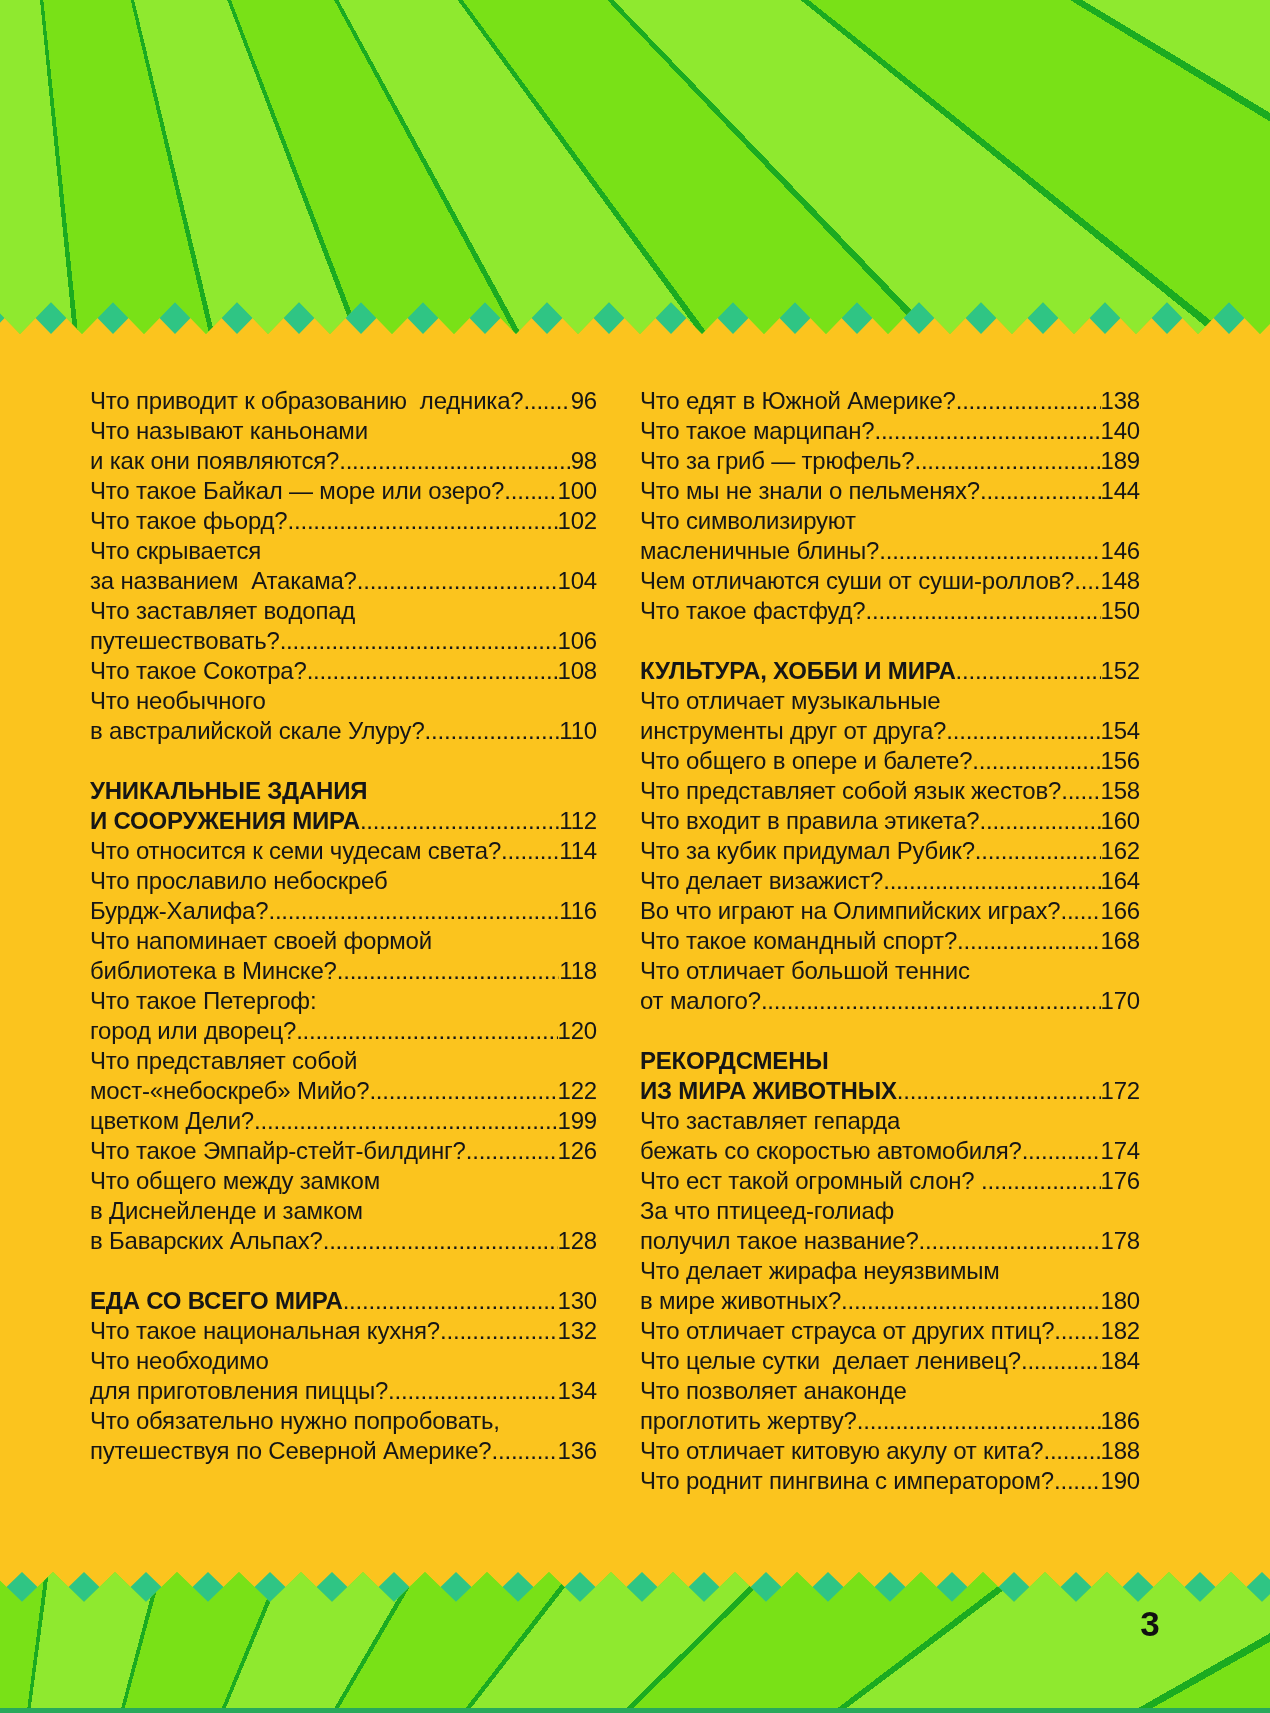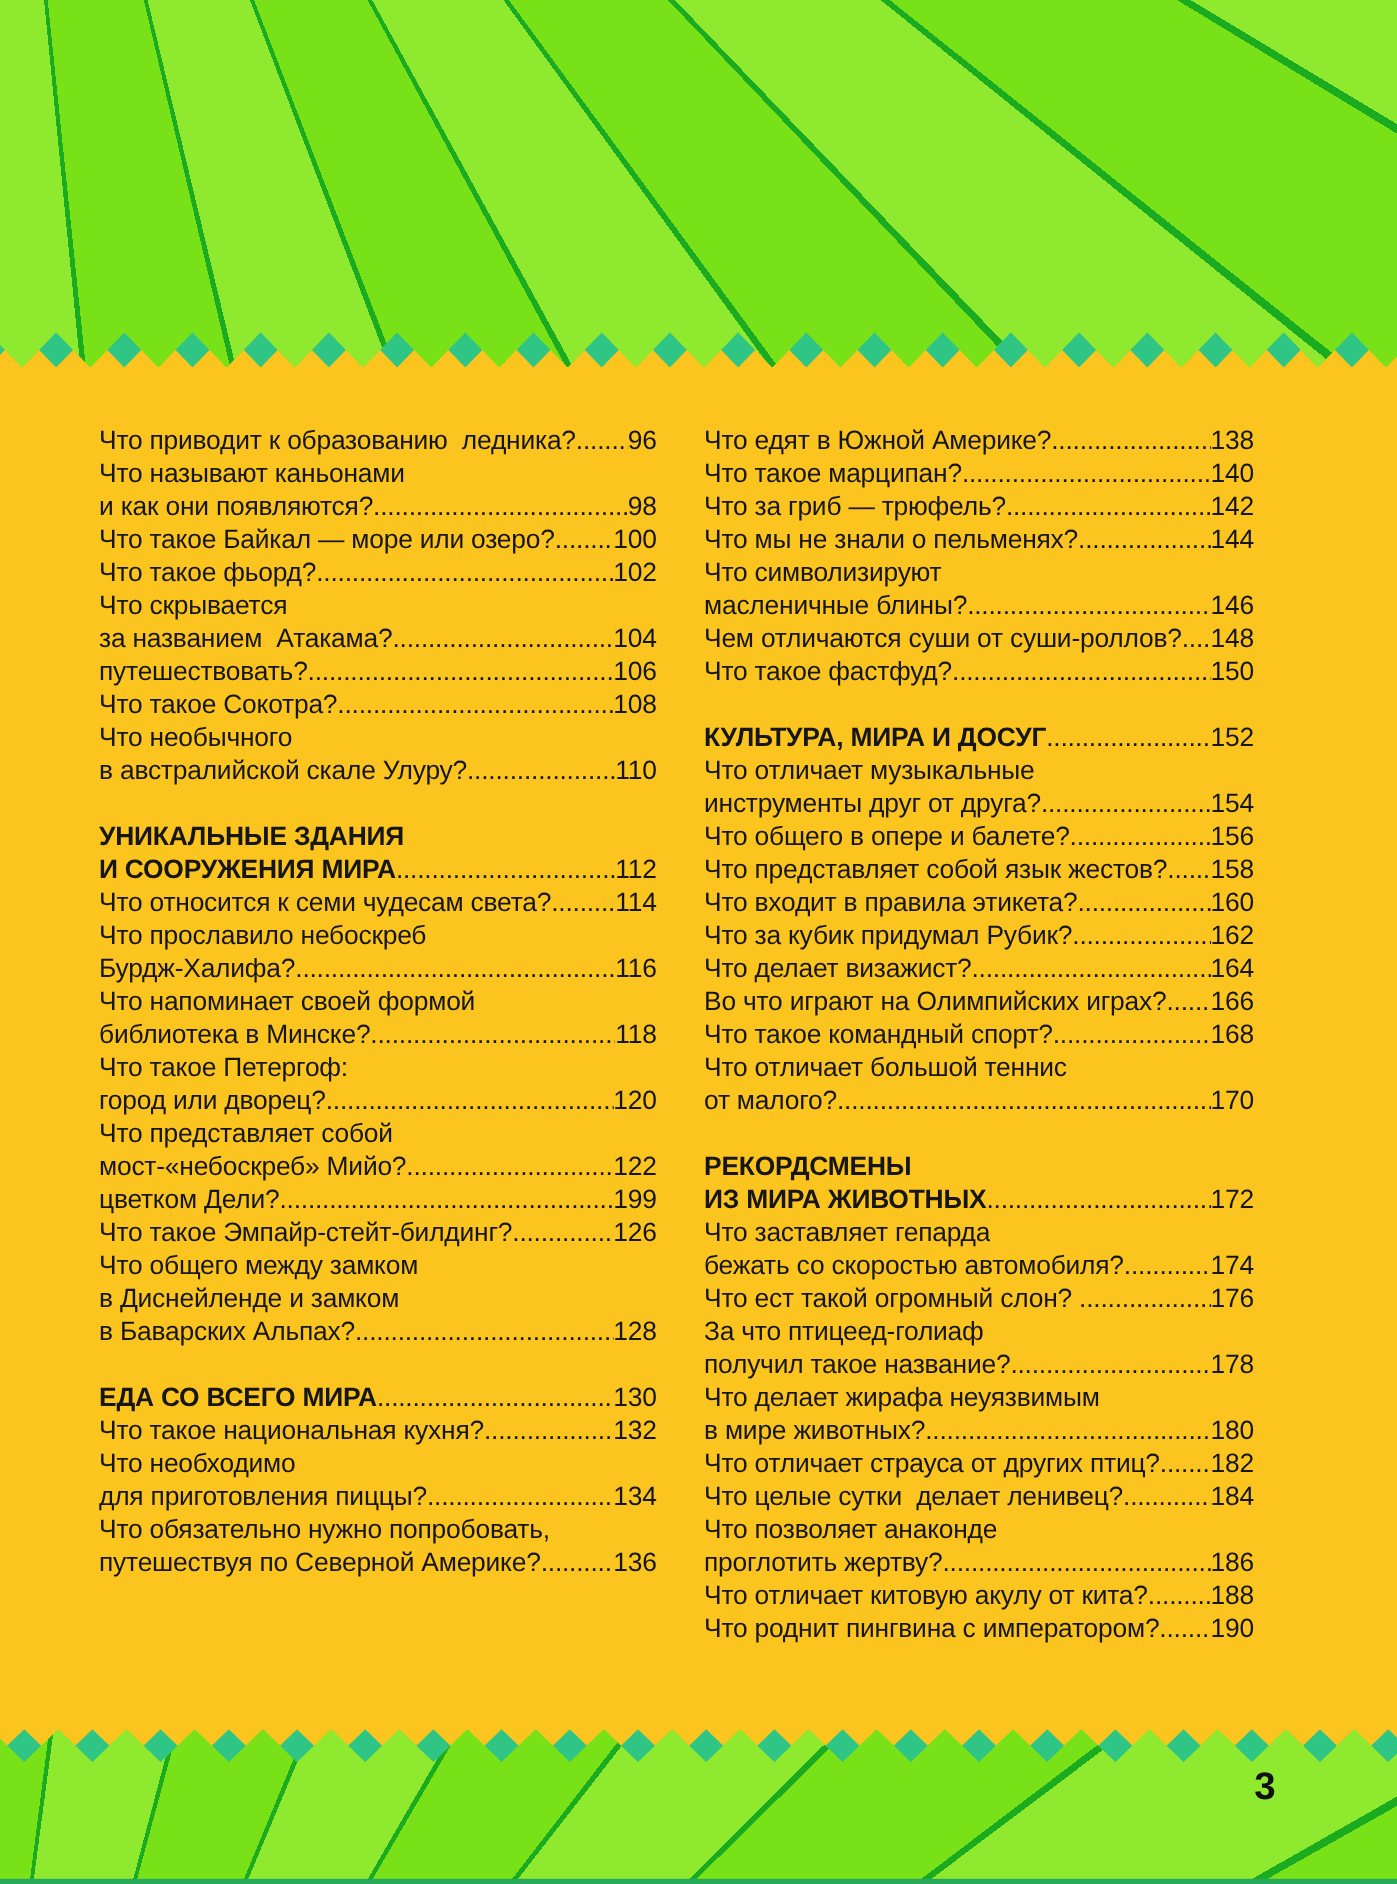--- a/index.html
+++ b/index.html
@@ -97,20 +97,23 @@
         <span class="txt">Что скрывается</span>
       </div>
       <div class="line">
         <span class="txt">за названием  Атакама?</span>
         <span class="leader">............................................................................................................................................................................................................................</span>
         <span class="pg">104</span>
       </div>
     </div>
     <div class="toc-entry">
       <div class="line">
+        <span class="txt">Что заставляет водопад</span>
+      </div>
+      <div class="line">
         <span class="txt">путешествовать?</span>
         <span class="leader">............................................................................................................................................................................................................................</span>
         <span class="pg">106</span>
       </div>
     </div>
     <div class="toc-entry">
       <div class="line">
         <span class="txt">Что такое Сокотра?</span>
         <span class="leader">............................................................................................................................................................................................................................</span>
         <span class="pg">108</span>
@@ -257,21 +260,21 @@
       <div class="line">
         <span class="txt">Что такое марципан?</span>
         <span class="leader">............................................................................................................................................................................................................................</span>
         <span class="pg">140</span>
       </div>
     </div>
     <div class="toc-entry">
       <div class="line">
         <span class="txt">Что за гриб — трюфель?</span>
         <span class="leader">............................................................................................................................................................................................................................</span>
-        <span class="pg">142</span>
+        <span class="pg">189</span>
       </div>
     </div>
     <div class="toc-entry">
       <div class="line">
         <span class="txt">Что мы не знали о пельменях?</span>
         <span class="leader">............................................................................................................................................................................................................................</span>
         <span class="pg">144</span>
       </div>
     </div>
     <div class="toc-entry">
@@ -293,21 +296,21 @@
     </div>
     <div class="toc-entry">
       <div class="line">
         <span class="txt">Что такое фастфуд?</span>
         <span class="leader">............................................................................................................................................................................................................................</span>
         <span class="pg">150</span>
       </div>
     </div>
     <div class="toc-entry header gap">
       <div class="line">
-        <span class="txt">КУЛЬТУРА, МИРА И ДОСУГ</span>
+        <span class="txt">КУЛЬТУРА, ХОББИ И МИРА</span>
         <span class="leader">............................................................................................................................................................................................................................</span>
         <span class="pg">152</span>
       </div>
     </div>
     <div class="toc-entry">
       <div class="line">
         <span class="txt">Что отличает музыкальные</span>
       </div>
       <div class="line">
         <span class="txt">инструменты друг от друга?</span>

